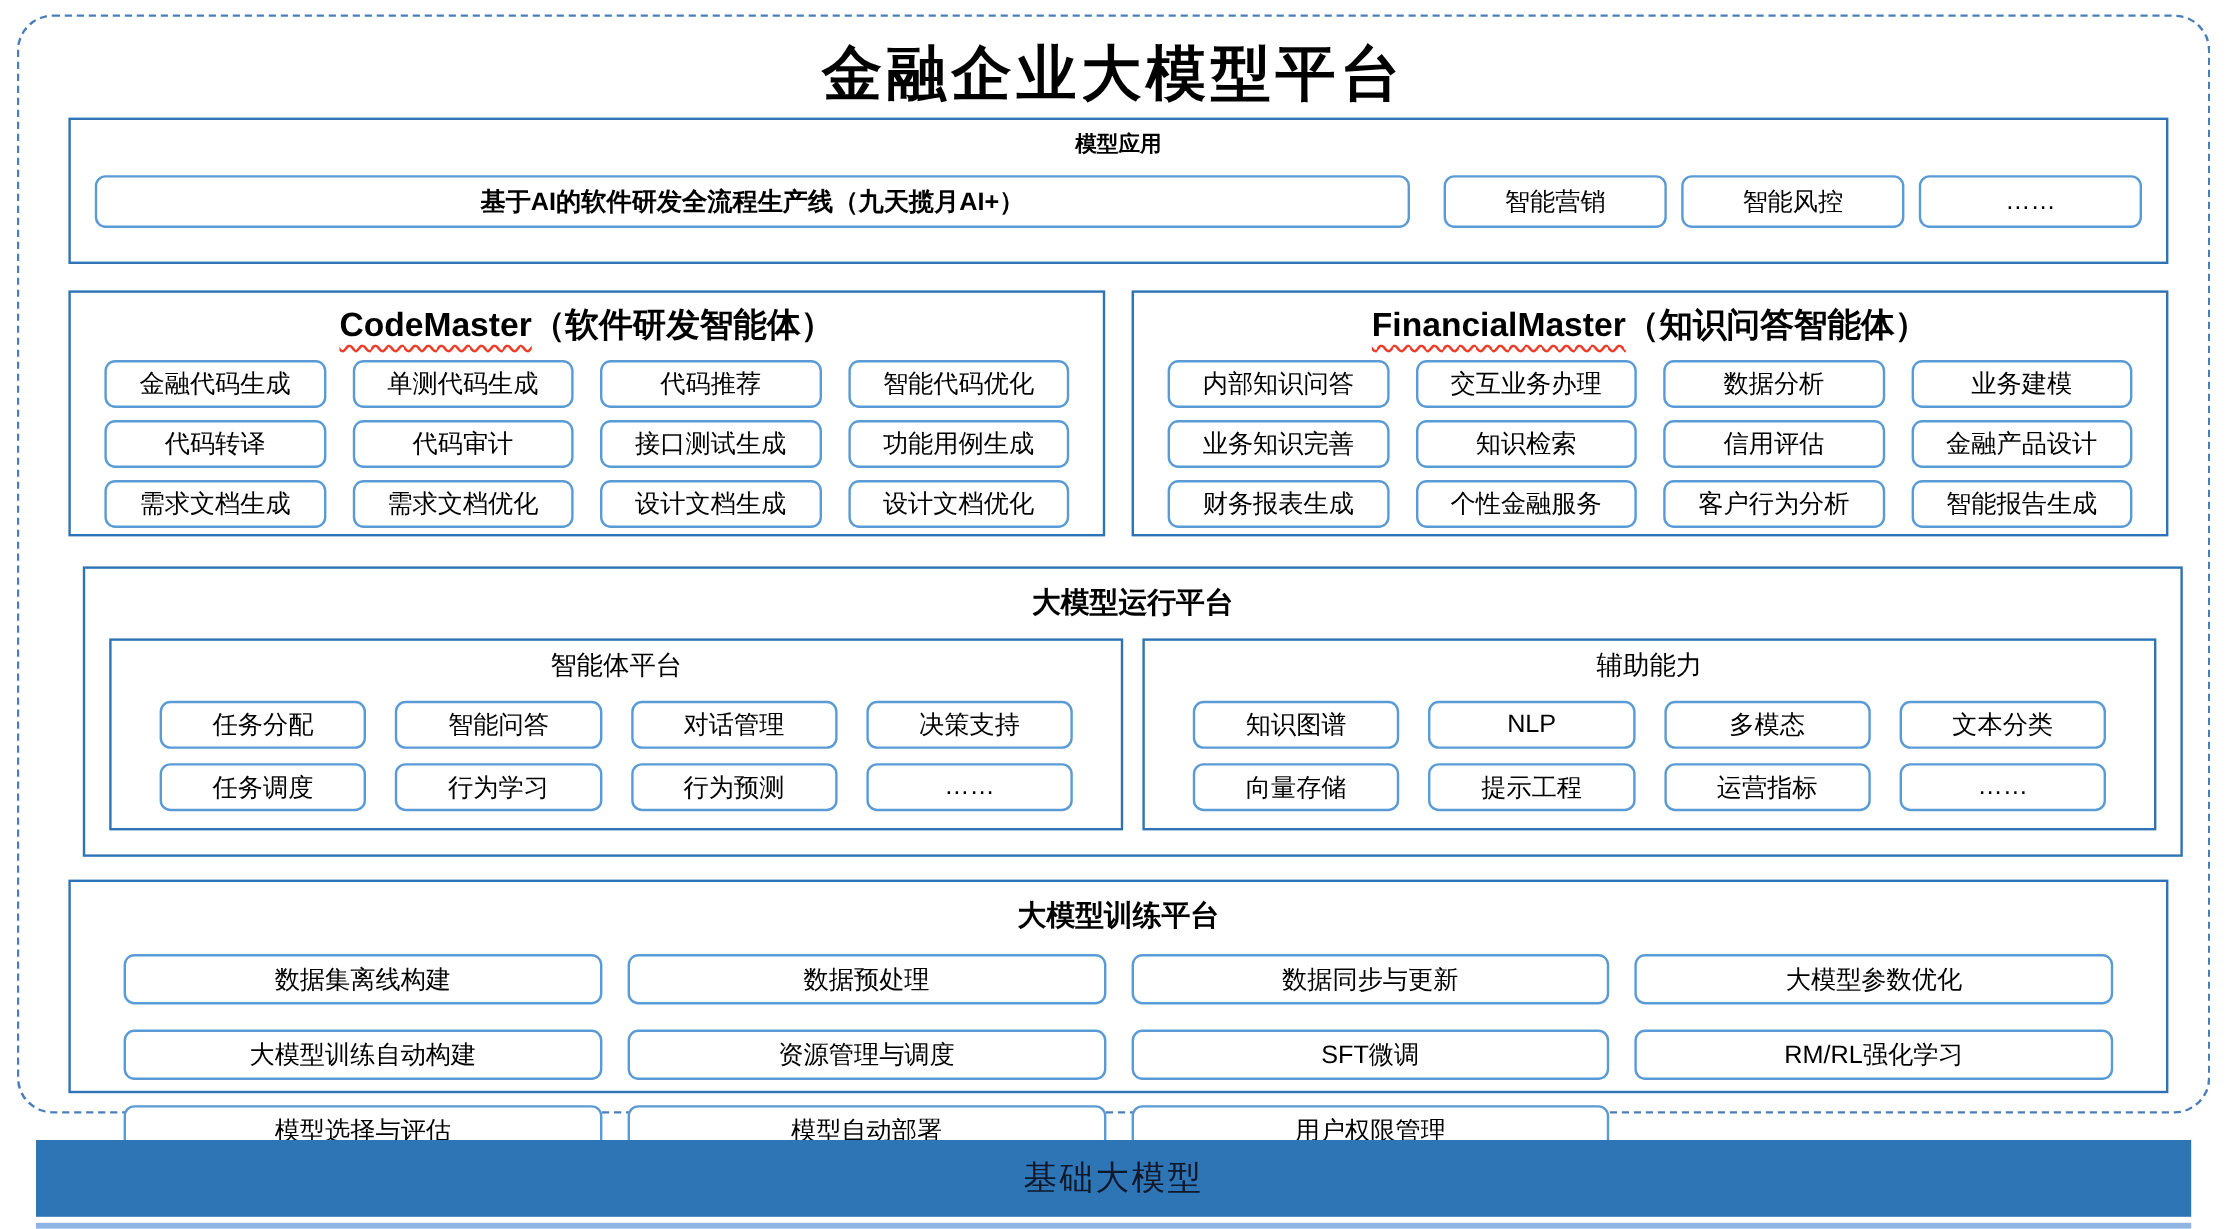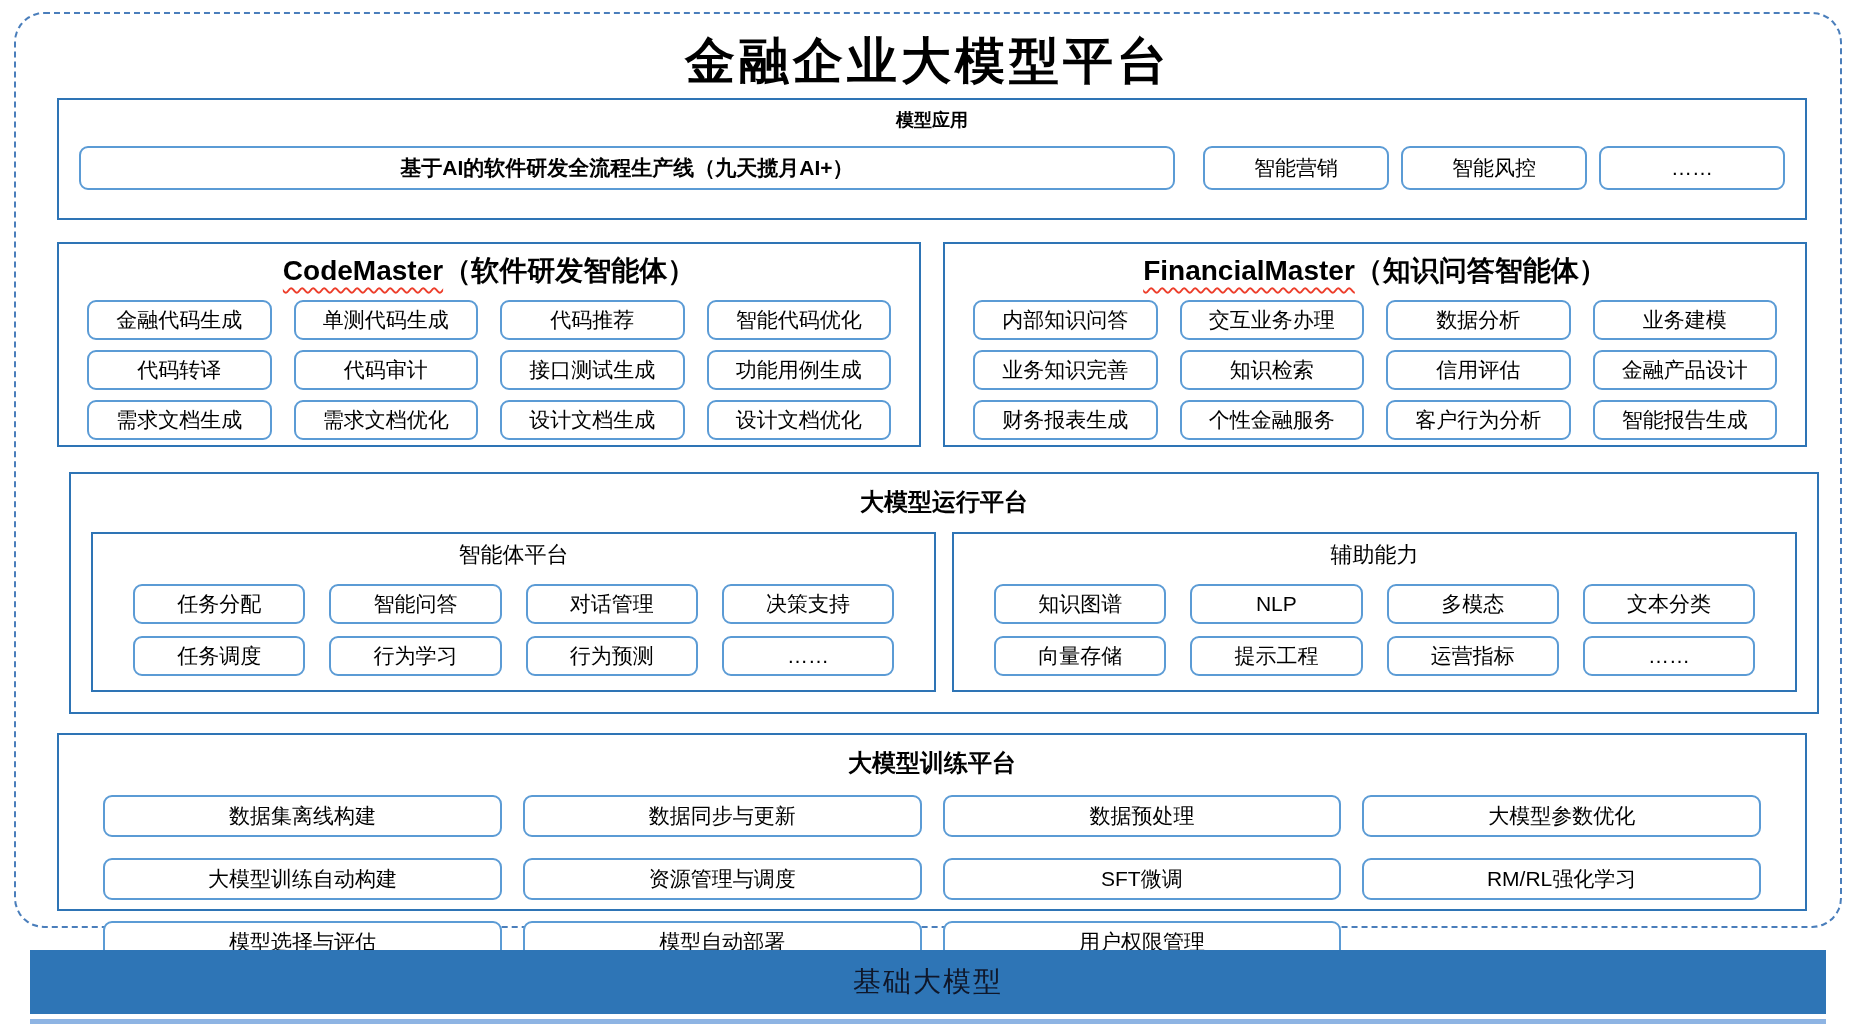--- a/index.html
+++ b/index.html
@@ -150,22 +150,22 @@
           <div class="btn">……</div>
       </div>
     </div>
   </div>
 </section>
 
 <section class="sec sec-train">
   <div class="sec-title-big">大模型训练平台</div>
   <div class="grid6">
     <div class="btn">数据集离线构建</div>
+      <div class="btn">数据预处理</div>
       <div class="btn">数据同步与更新</div>
-      <div class="btn">数据预处理</div>
       <div class="btn">大模型参数优化</div>
       <div class="btn">大模型训练自动构建</div>
       <div class="btn">资源管理与调度</div>
       <div class="btn">SFT微调</div>
       <div class="btn">RM/RL强化学习</div>
       <div class="btn">模型选择与评估</div>
       <div class="btn">模型自动部署</div>
       <div class="btn">用户权限管理</div>
   </div>
 </section>

